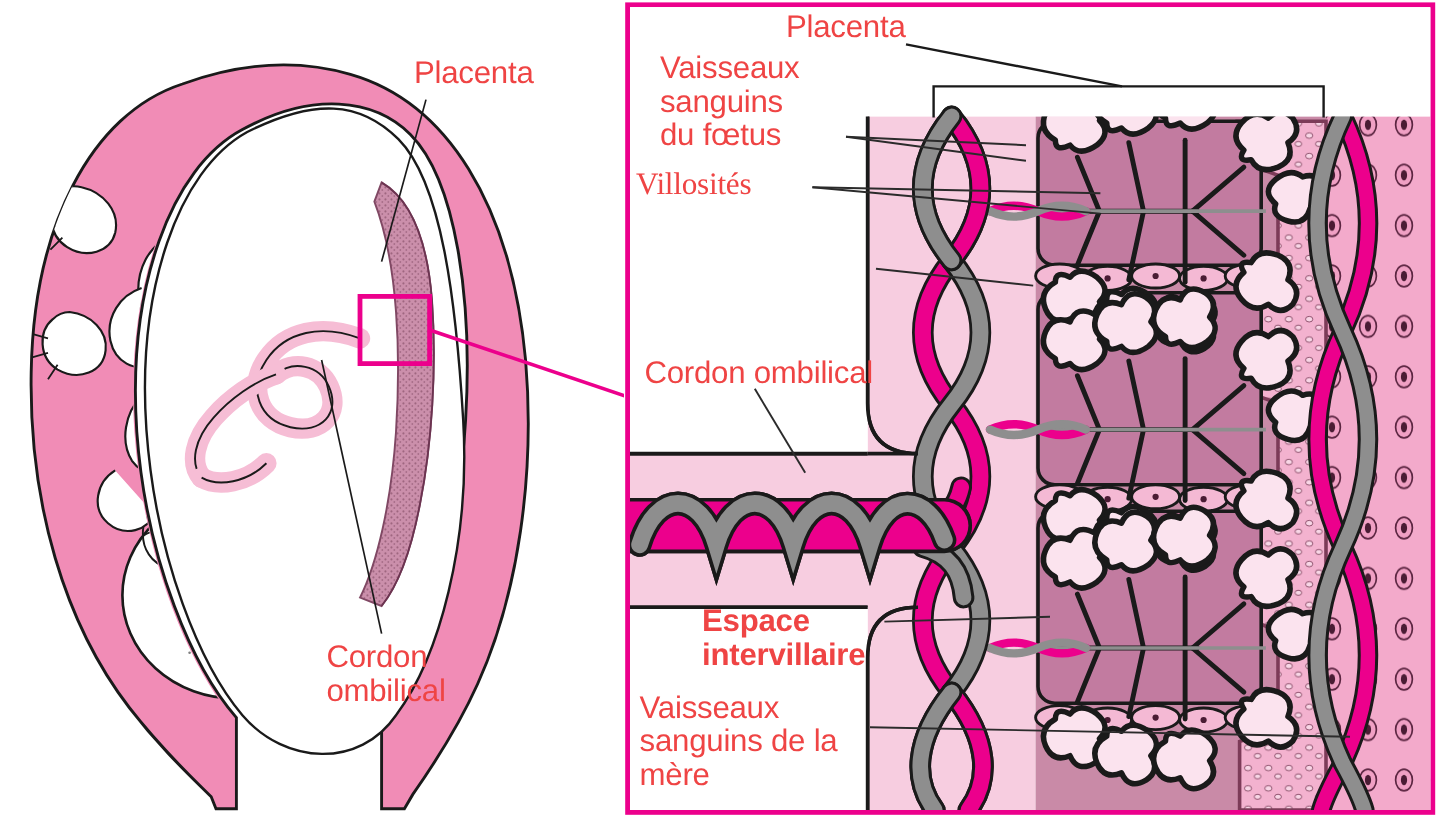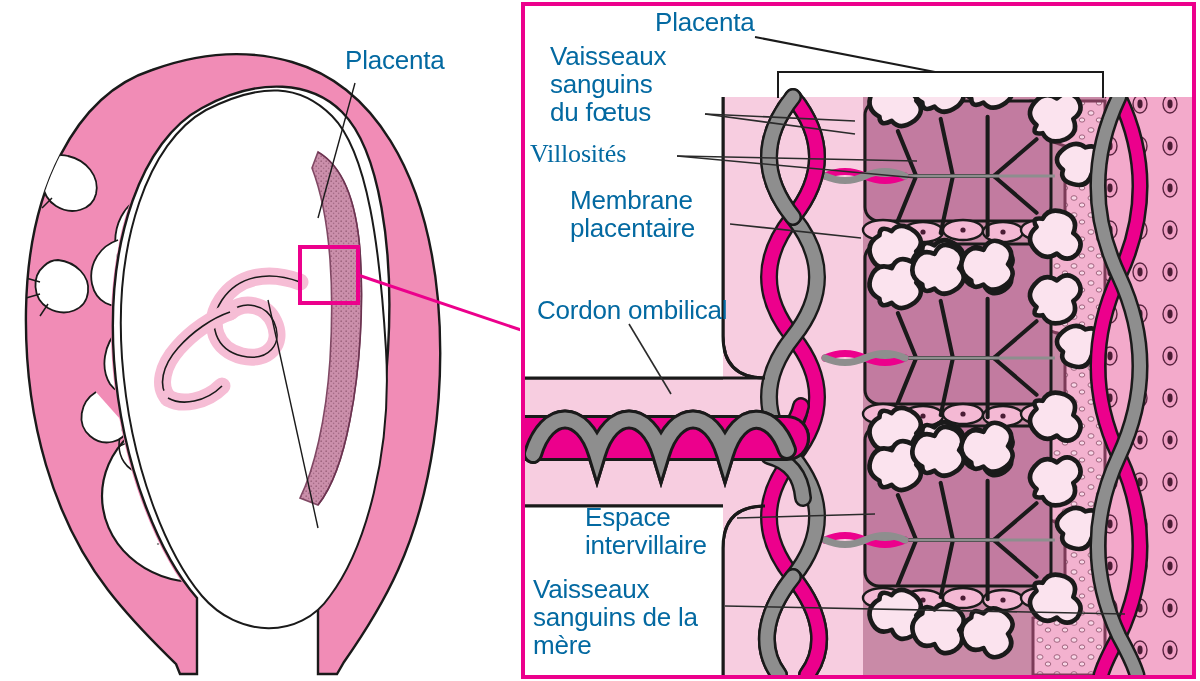--- a/index.html
+++ b/index.html
@@ -1,20 +1,20 @@
 <!DOCTYPE html>
 <html><head>
 <meta charset="utf-8">
 <style>
   html,body{margin:0;padding:0;background:#ffffff;}
   body{font-family:"Liberation Sans",sans-serif;}
   #page{position:relative;width:1200px;height:681px;overflow:hidden;background:#fff;}
 
   
-  .lbl{position:absolute;color:#0369a1;font-size:26px;line-height:1.08;letter-spacing:-0.2px;white-space:pre;font-family:"Liberation Sans",sans-serif;}
+  .lbl{position:absolute;color:#ef4444;font-size:26px;line-height:1.08;letter-spacing:-0.2px;white-space:pre;font-family:"Liberation Sans",sans-serif;}
 
   
   #left-panel{position:absolute;left:0;top:0;width:520px;height:681px;}
   #left-svg{position:absolute;left:0;top:0;}
 
   
   #right-panel{position:absolute;left:521px;top:2px;width:675px;height:677px;
                border:4px solid #ec008c;background:#ffffff;box-sizing:border-box;}
   #right-svg{position:absolute;left:0;top:0;}
   #right-panel .lbl{z-index:5;}
@@ -138,20 +138,22 @@
 
       <line x1="355" y1="83" x2="318" y2="218" stroke="#1a1a1a" stroke-width="1.4"></line>
 
       <line x1="268" y1="300" x2="318" y2="528" stroke="#1a1a1a" stroke-width="1.4"></line>
 
       <rect x="300" y="247" width="58" height="56" fill="none" stroke="#ec008c" stroke-width="4"></rect>
       <line x1="358" y1="275" x2="521" y2="330" stroke="#ec008c" stroke-width="3"></line>
     </svg>
 
     <div class="lbl" style="left:345px;top:46px;">Placenta</div>
+    <div class="lbl" style="left:272px;top:533px;">Cordon
+ombilical</div>
   </div>
 
   <div id="right-panel">
 
     <svg id="right-svg" width="667" height="669" viewBox="0 0 667 669">
       <defs>
 
         <pattern id="cellPat" width="17" height="17" patternUnits="userSpaceOnUse">
           <rect width="17" height="17" fill="#f3b2cf"></rect>
           <ellipse cx="5" cy="5" rx="3" ry="2.3" fill="#f8d6e6" stroke="#7c3b58" stroke-width="0.7"></ellipse>
@@ -391,23 +393,21 @@
           <path d="M200,600 L600,608"></path>
         </g>
       </g>
     </svg>
 
     <div class="lbl" style="left:130px;top:2px;">Placenta</div>
     <div class="lbl" style="left:25px;top:36px;">Vaisseaux
 sanguins
 du fœtus</div>
     <div class="lbl" style="left:5px;top:134px;font-family:Liberation Serif, serif;">Villosités</div>
-    <div class="lbl" style="left:45px;top:180px;">Membrane
-placentaire</div>
     <div class="lbl" style="left:12px;top:290px;">Cordon ombilical</div>
-    <div class="lbl" style="left:60px;top:497px;">Espace
+    <div class="lbl" style="left:60px;top:497px;font-weight:bold;">Espace
 intervillaire</div>
     <div class="lbl" style="left:8px;top:569px;">Vaisseaux
 sanguins de la
 mère</div>
   </div>
 
 </div>
 
 </body></html>

